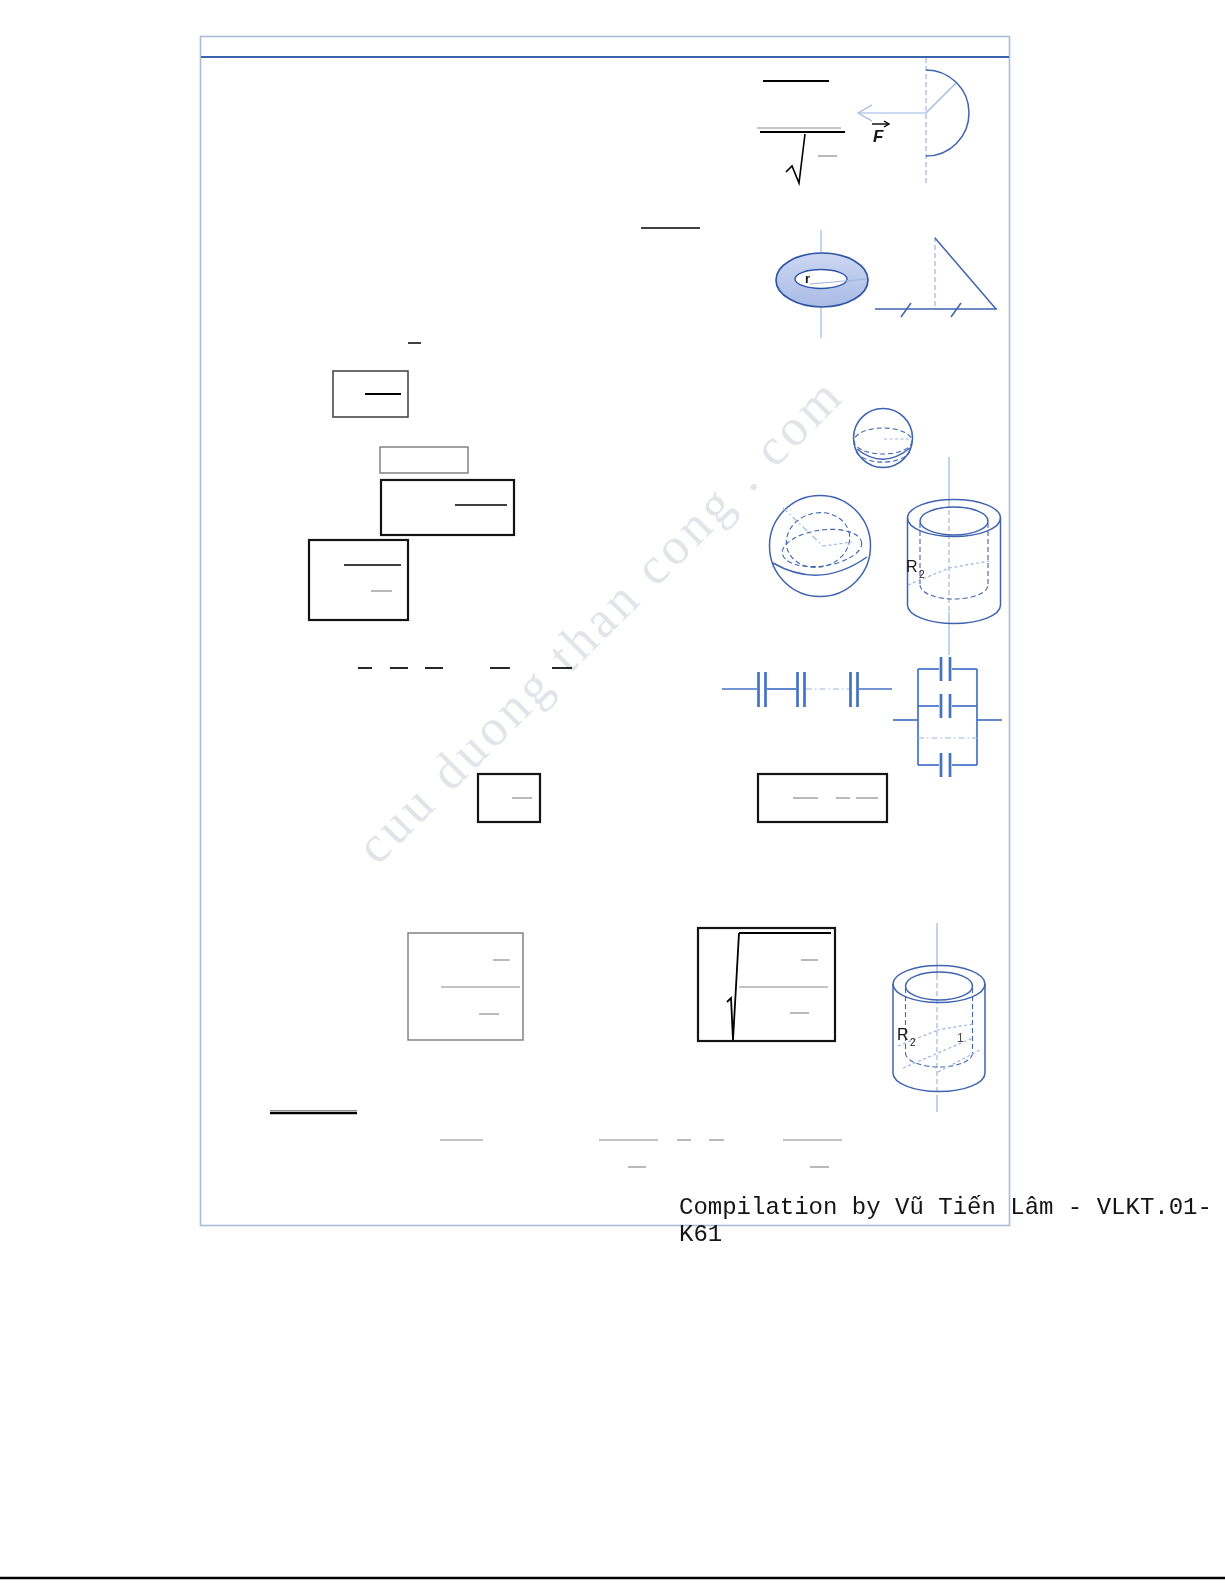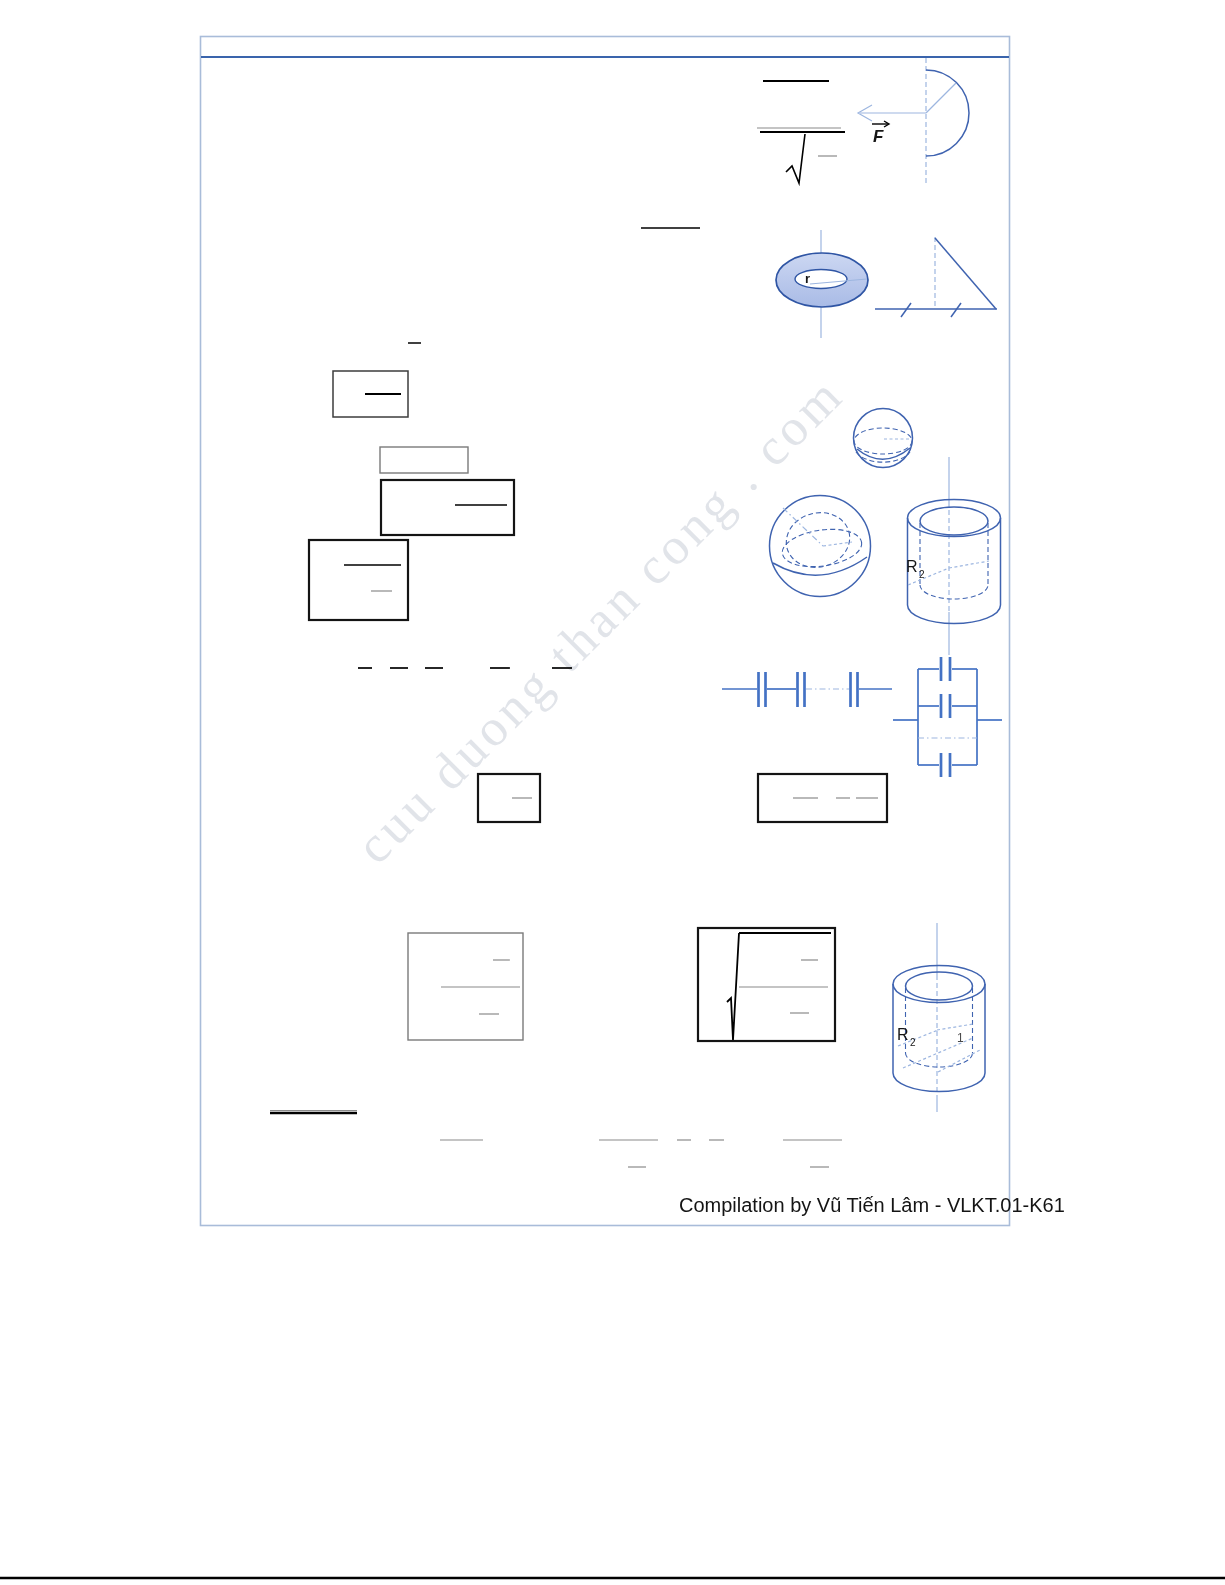--- a/index.html
+++ b/index.html
@@ -28,21 +28,21 @@
   .lbl-r {font:bold 13px "Liberation Sans",sans-serif;}
   .lbl-R {font:16px "Liberation Sans",sans-serif;}
   .lbl-sub{font:10px "Liberation Sans",sans-serif;}
   .lbl-one{font:12px "Liberation Sans",sans-serif;fill:#4a4a4a;}
 
   .watermark{position:absolute;left:255px;top:555px;width:690px;height:130px;line-height:130px;
              text-align:center;transform:rotate(-45deg);transform-origin:50% 50%;
              font-family:"Liberation Serif",serif;font-size:52px;letter-spacing:4px;
              color:var(--watermark-gray);opacity:.55;white-space:nowrap;}
   .footer{position:absolute;left:679px;top:1194px;
-          font-family:Liberation Sans, sans-serif;font-size:20px;color:#141414;}
+          font-family:Liberation Mono, monospace;font-size:24px;color:#141414;}
 </style>
 </head>
 <body>
 
 <div class="canvas">
 
   <div class="watermark">cuu duong than cong . com</div>
 
   <svg class="layer" width="1225" height="1585" viewBox="0 0 1225 1585">
     <defs>

